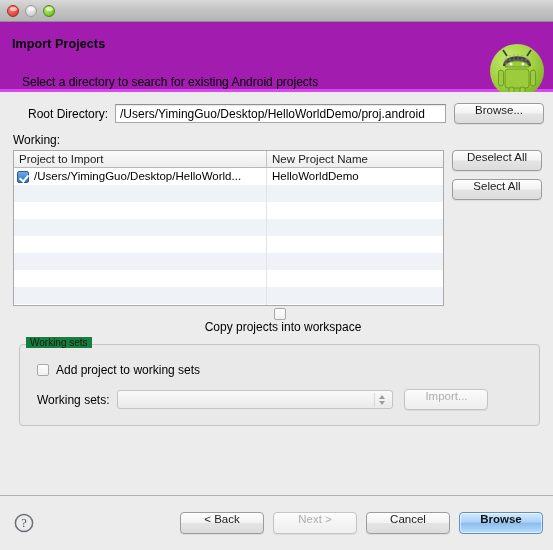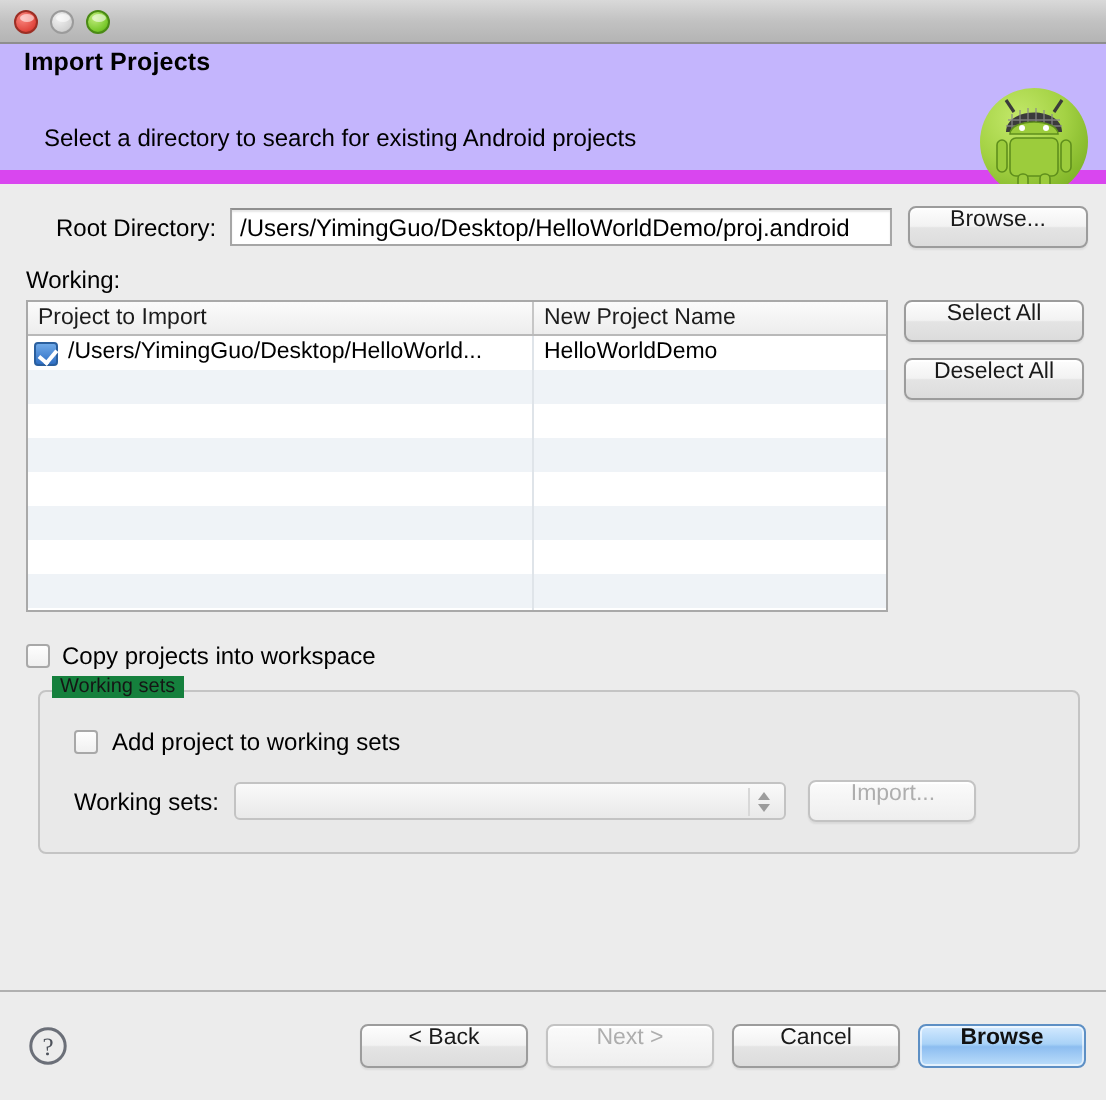--- a/index.html
+++ b/index.html
@@ -51,25 +51,25 @@
     border-radius: 50%;
     background: rgba(255,255,255,0.55);
   }
   .light.close  { background: radial-gradient(circle at 35% 30%, #fb8a82, #e0453c 70%, #a8291f); border: 1px solid #9c2e24; }
   .light.min    { background: radial-gradient(circle at 35% 30%, #f2f2f2, #d2d2d2 70%, #a9a9a9); border: 1px solid #9b9b9b; }
   .light.zoom   { background: radial-gradient(circle at 35% 30%, #c2ec7e, #76c728 70%, #3f8210); border: 1px solid #4a8a15; }
 
   
   .header {
     flex: 0 0 70px;
-    background: #c4b5fd;
-    border-bottom: 7px solid #d946ef;
-    position: relative;
-    box-sizing: border-box;
-    padding: 2px 0 0 12px;
+    background: #a21caf;
+    border-bottom: 3px solid #d946ef;
+    position: relative;
+    box-sizing: border-box;
+    padding: 15px 0 0 12px;
   }
   .header-title {
     font-weight: bold;
     font-size: 12.5px;
     letter-spacing: 0.1px;
   }
   .header-sub {
     margin-top: 24px;
     margin-left: 10px;
     font-size: 12px;
@@ -222,21 +222,22 @@
     flex-direction: column;
     gap: 8px;
     width: 90px;
   }
   .side-btns .btn { width: 90px; }
 
   
   .copy-row {
     display: flex;
     align-items: center;
-    padding: 15px 0 0 13px;
+    padding: 2px 0 0 13px;
+    flex-direction: column;
   }
   .copy-row .cb { margin-right: 6px; }
   .copy-label { font-size: 12px; }
 
   
   .group {
     margin: 10px 13px 0 19px;
     border: 1px solid #c4c4c4;
     border-radius: 4px;
     background: #e9e9e9;
@@ -416,22 +417,22 @@
             <div class="td c1"></div>
             <div class="td c2"></div>
           </div>
         <div class="trow odd">
             <div class="td c1"></div>
             <div class="td c2"></div>
           </div>
       </div>
 
       <div class="side-btns">
+        <div class="btn">Deselect All</div>
         <div class="btn">Select All</div>
-        <div class="btn">Deselect All</div>
       </div>
     </div>
 
     <div class="copy-row">
       <div class="cb off"></div>
       <span class="copy-label">Copy projects into workspace</span>
     </div>
 
     <div class="group">
       <div class="group-title">Working sets</div>

